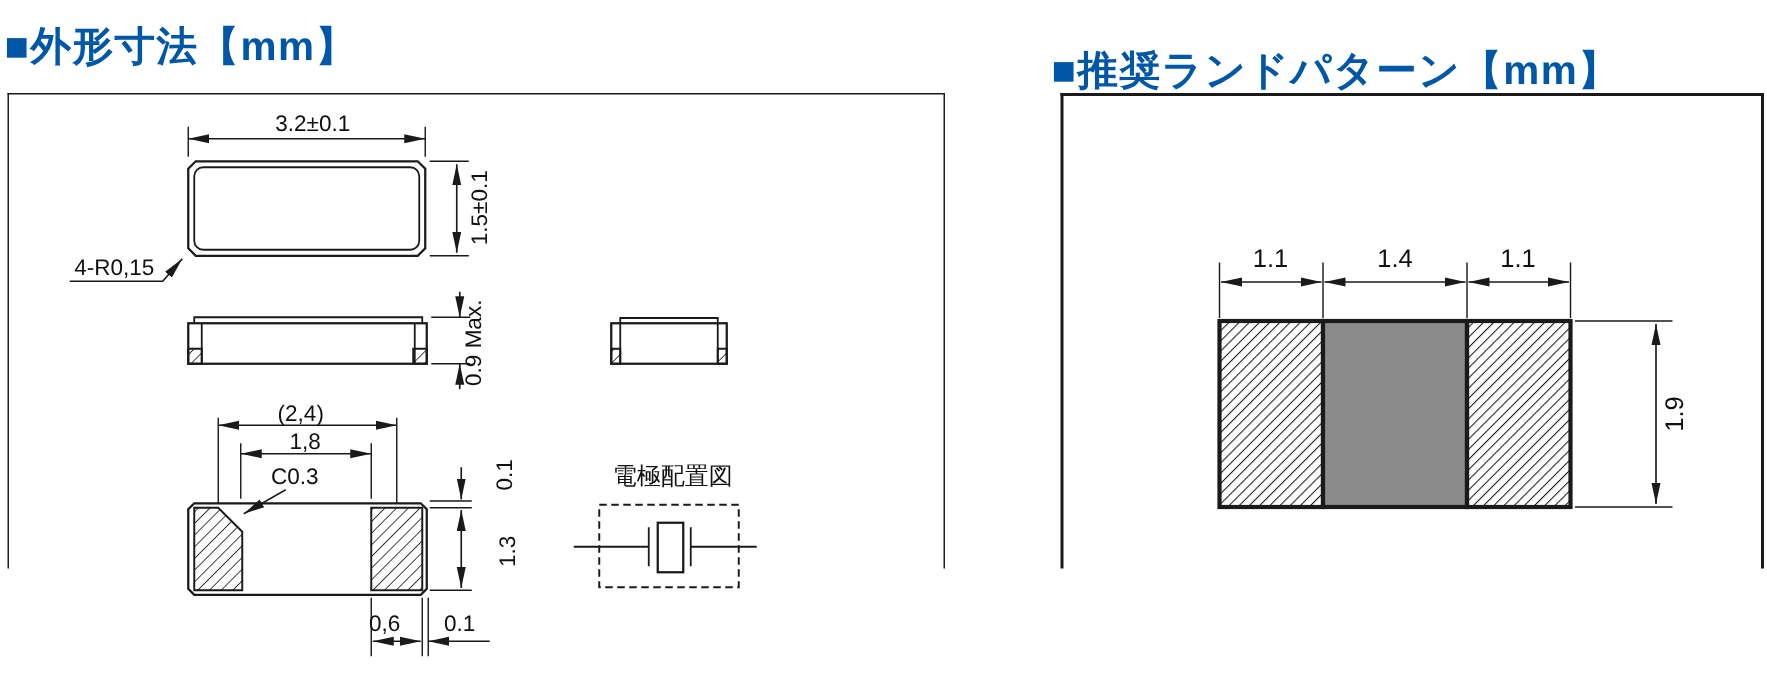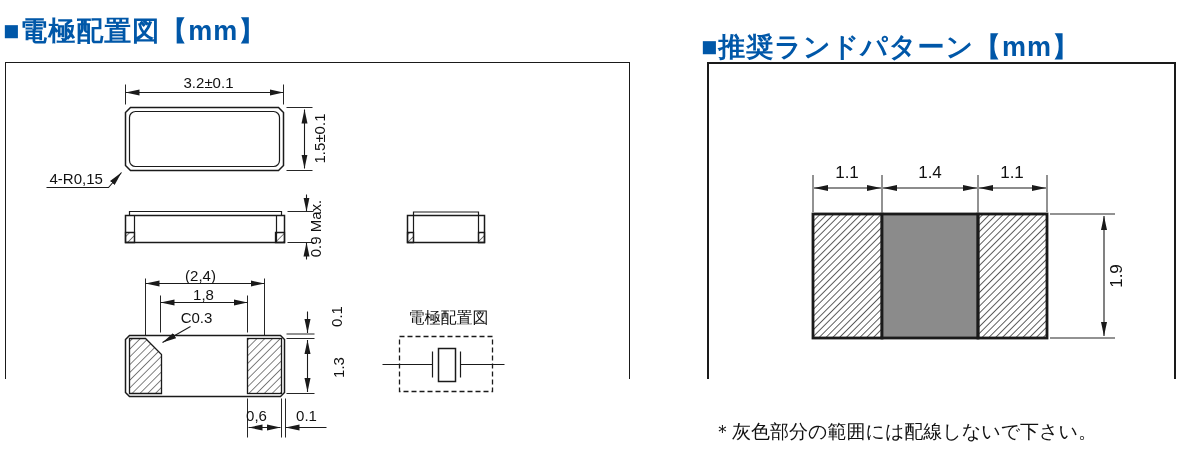--- a/index.html
+++ b/index.html
@@ -23,21 +23,21 @@
   .s-thin{stroke:#1a1a1a;fill:none;stroke-width:0.95;}
   .s-dim{stroke:#1a1a1a;fill:none;stroke-width:1.1;}
   .s-body{stroke:#1a1a1a;fill:#fff;stroke-width:1.5;}
   .s-pad{stroke:#1a1a1a;stroke-width:1.3;}
   .s-padB{stroke:#1a1a1a;stroke-width:2.8;}
   .s-dash{stroke:#1a1a1a;fill:none;stroke-width:1.3;stroke-dasharray:5 3;}
 </style>
 </head>
 <body>
 
-<div class="hdr hdr-left">■電極配置図【mm】</div>
+<div class="hdr hdr-left">■外形寸法【mm】</div>
 <div class="hdr hdr-right">■推奨ランドパターン【mm】</div>
 
 <div class="panel panel-left">
   <svg width="623" height="388" viewBox="1.5 1.5 623 388">
     <defs>
       <marker id="arr" orient="auto-start-reverse" markerUnits="userSpaceOnUse" markerWidth="15" markerHeight="8" refX="14" refY="4">
         <path d="M0,1 L14,4 L0,7 Z" fill="#1a1a1a"></path>
       </marker>
       <pattern id="hA" patternUnits="userSpaceOnUse" width="5.5" height="5.5" patternTransform="rotate(45)">
         <line x1="0" y1="0" x2="0" y2="5.5" stroke="#1a1a1a" stroke-width="1.1"></line>
@@ -125,14 +125,13 @@
       <text class="t17" x="223" y="116" text-anchor="middle">1.4</text>
       <text class="t17" x="305" y="116" text-anchor="middle">1.1</text>
       <rect class="s-padB" x="106" y="152" width="69" height="124" fill="url(#hB)"></rect>
       <rect class="s-padB" x="175" y="152" width="96" height="124" fill="#8b8b8b"></rect>
       <rect class="s-padB" x="271" y="152" width="69" height="124" fill="url(#hB)"></rect>
       <path class="s-thin" d="M343,152 H408 M343,276 H408"></path>
       <path class="s-dim" d="M397,154 V274" marker-start="url(#arr)" marker-end="url(#arr)"></path>
       <text class="t17" x="415" y="214" text-anchor="middle" transform="rotate(-90 415 214)">1.9</text>
     </g>
   </svg>
-  <div class="note">＊灰色部分の範囲には配線しないで下さい。</div>
 </div>
 
 </body></html>

